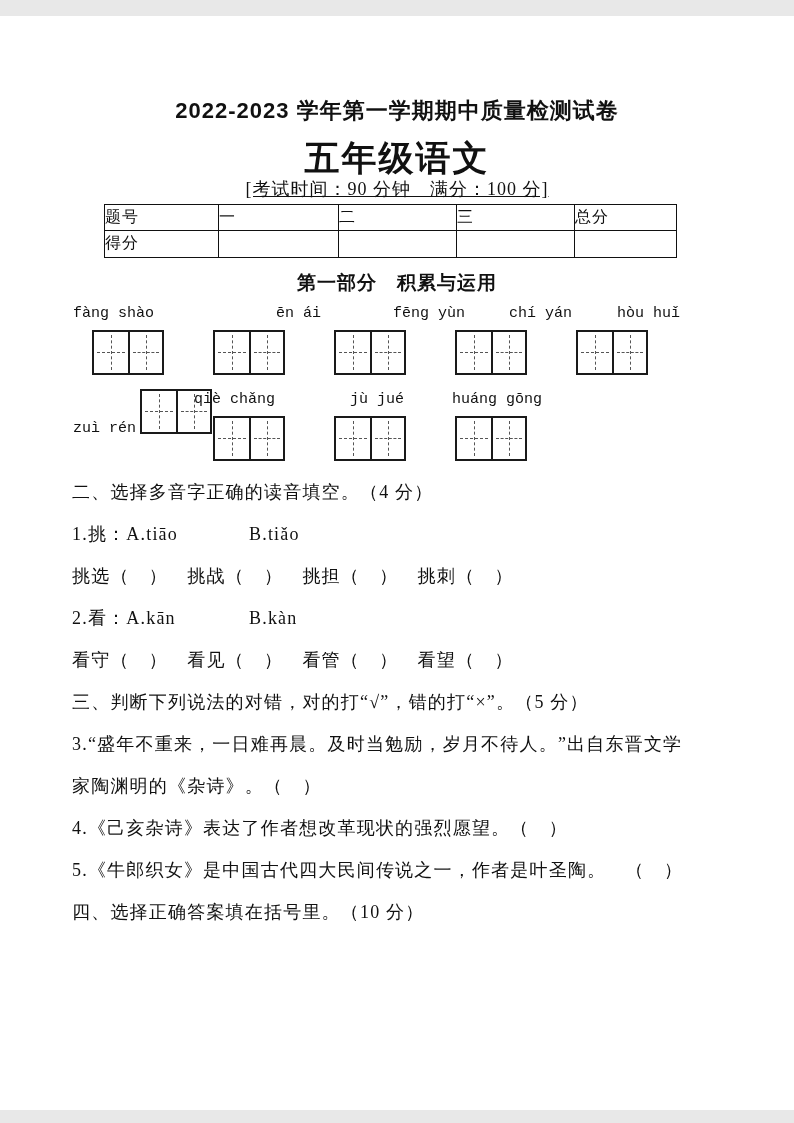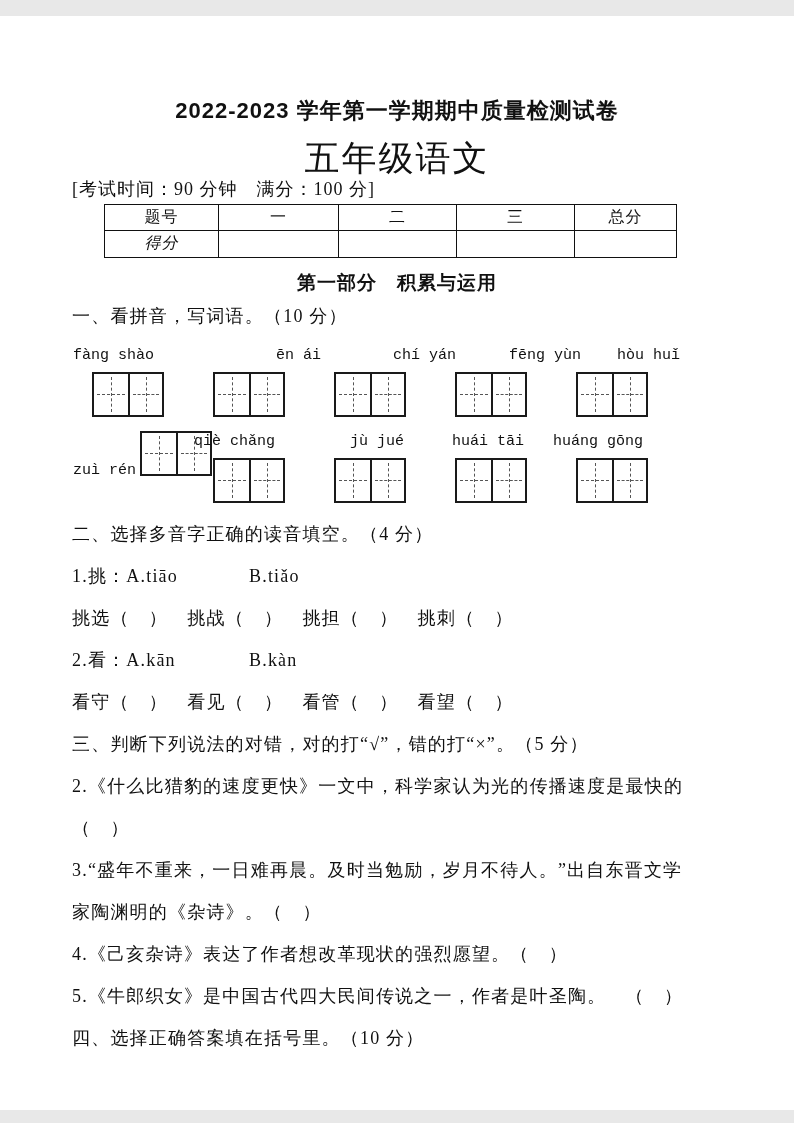--- a/index.html
+++ b/index.html
@@ -15,40 +15,40 @@
     position: relative;
   }
 
   
   .doc-title {
     font-size: 22px; font-weight: bold; text-align: center;
     line-height: 1.1; margin: 0 0 17px 0; letter-spacing: 1px;
     font-family: "Liberation Sans", "DejaVu Sans", sans-serif;
   }
   .doc-subtitle {
-    font-size: 35px; font-weight: normal; text-align: center;
+    font-size: 35px; font-weight: bold; text-align: center;
     line-height: 1; margin: 0 0 4px 0; letter-spacing: 2px;
     font-family: "Liberation Sans", "DejaVu Sans", sans-serif;
   }
   .exam-info {
-    font-size: 18px; text-align: left; line-height: 1.15;
-    margin: 0 0 4px 0; letter-spacing: 1px;
+    font-size: 18px; text-align: center; line-height: 1.15;
+    margin: 0 0 4px 0; letter-spacing: 1px; text-decoration: underline;
   }
 
   
   table.score-table {
     border-collapse: collapse; table-layout: fixed;
     width: 572px; margin-left: 32px; margin-top: 4px;
   }
   table.score-table td {
-    border: 1px solid #111; text-align: center;
+    border: 1px solid #111; text-align: left;
     font-size: 16px; padding: 0; letter-spacing: 1px;
   }
   table.score-table tr:nth-child(1) td { height: 26px; }
-  table.score-table tr:nth-child(2) td { height: 27px; font-style: italic; }
+  table.score-table tr:nth-child(2) td { height: 27px; }
   col.c0 { width: 114px; } col.c1 { width: 120px; } col.c2 { width: 118px; }
   col.c3 { width: 118px; } col.c4 { width: 102px; }
 
   
   .part-heading {
     font-size: 19px; font-weight: bold; text-align: center;
     margin: 14px 0 0 0; line-height: 1.2; letter-spacing: 1px;
   }
 
   
@@ -124,47 +124,46 @@
       <td></td>
       <td></td>
       <td></td>
       <td></td>
     </tr>
   </tbody>
     </table>
 
   <h3 class="part-heading">第一部分　积累与运用</h3>
 
-  <p class="line">一、看拼音，写词语。（10 分）</p>
 
   <div class="pinyin-block">
     <div class="py-row r1">
       <div class="py-col">
         <span class="py-label">fàng shào</span>
         <div class="tzg">
             <span class="tzg-cell"></span>
             <span class="tzg-cell"></span>
           </div>
       </div>
       <div class="py-col">
         <span class="py-label">ēn ái</span>
         <div class="tzg">
             <span class="tzg-cell"></span>
             <span class="tzg-cell"></span>
           </div>
       </div>
       <div class="py-col">
+        <span class="py-label">fēng yùn</span>
+        <div class="tzg">
+            <span class="tzg-cell"></span>
+            <span class="tzg-cell"></span>
+          </div>
+      </div>
+      <div class="py-col">
         <span class="py-label">chí yán</span>
-        <div class="tzg">
-            <span class="tzg-cell"></span>
-            <span class="tzg-cell"></span>
-          </div>
-      </div>
-      <div class="py-col">
-        <span class="py-label">fēng yùn</span>
         <div class="tzg">
             <span class="tzg-cell"></span>
             <span class="tzg-cell"></span>
           </div>
       </div>
       <div class="py-col">
         <span class="py-label">hòu huǐ</span>
         <div class="tzg">
             <span class="tzg-cell"></span>
             <span class="tzg-cell"></span>
@@ -181,27 +180,20 @@
       </div>
       <div class="py-col">
         <span class="py-label">qiè chǎng</span>
         <div class="tzg">
             <span class="tzg-cell"></span>
             <span class="tzg-cell"></span>
           </div>
       </div>
       <div class="py-col">
         <span class="py-label">jù jué</span>
-        <div class="tzg">
-            <span class="tzg-cell"></span>
-            <span class="tzg-cell"></span>
-          </div>
-      </div>
-      <div class="py-col">
-        <span class="py-label">huái tāi</span>
         <div class="tzg">
             <span class="tzg-cell"></span>
             <span class="tzg-cell"></span>
           </div>
       </div>
       <div class="py-col">
         <span class="py-label">huáng gōng</span>
         <div class="tzg">
             <span class="tzg-cell"></span>
             <span class="tzg-cell"></span>
@@ -213,22 +205,20 @@
   <div class="q2-block">
     <p class="line">二、选择多音字正确的读音填空。（4 分）</p>
     <p class="line"><span class="q2-prompt-left">1.挑：A.tiāo</span><span>B.tiǎo</span></p>
     <p class="line">挑选（　）　挑战（　）　挑担（　）　挑刺（　）</p>
     <p class="line"><span class="q2-prompt-left">2.看：A.kān</span><span>B.kàn</span></p>
     <p class="line">看守（　）　看见（　）　看管（　）　看望（　）</p>
   </div>
 
   <div>
     <p class="line">三、判断下列说法的对错，对的打“√”，错的打“×”。（5 分）</p>
-    <p class="line">2.《什么比猎豹的速度更快》一文中，科学家认为光的传播速度是最快的
-（　）</p>
     <p class="line">3.“盛年不重来，一日难再晨。及时当勉励，岁月不待人。”出自东晋文学
 家陶渊明的《杂诗》。（　）</p>
     <p class="line">4.《己亥杂诗》表达了作者想改革现状的强烈愿望。（　）</p>
     <p class="line">5.《牛郎织女》是中国古代四大民间传说之一，作者是叶圣陶。　（　）</p>
   </div>
 
   <p class="line">四、选择正确答案填在括号里。（10 分）</p>
 
 </div>
 

